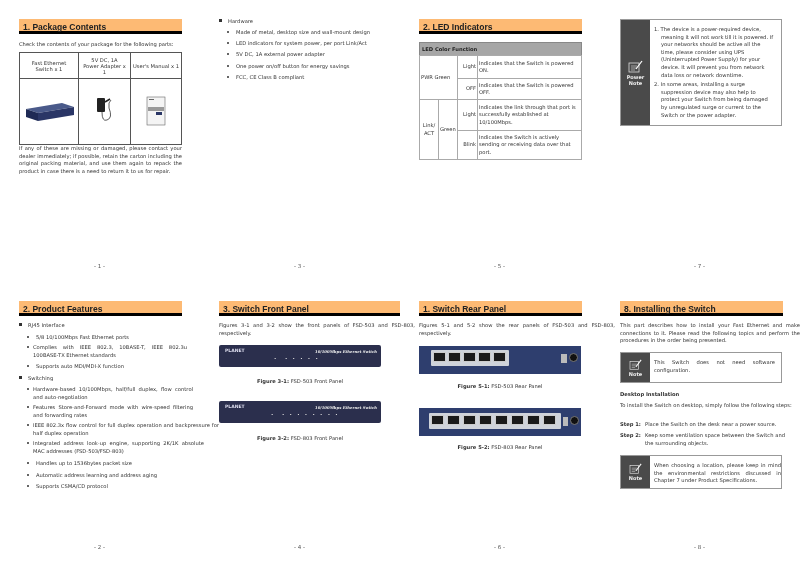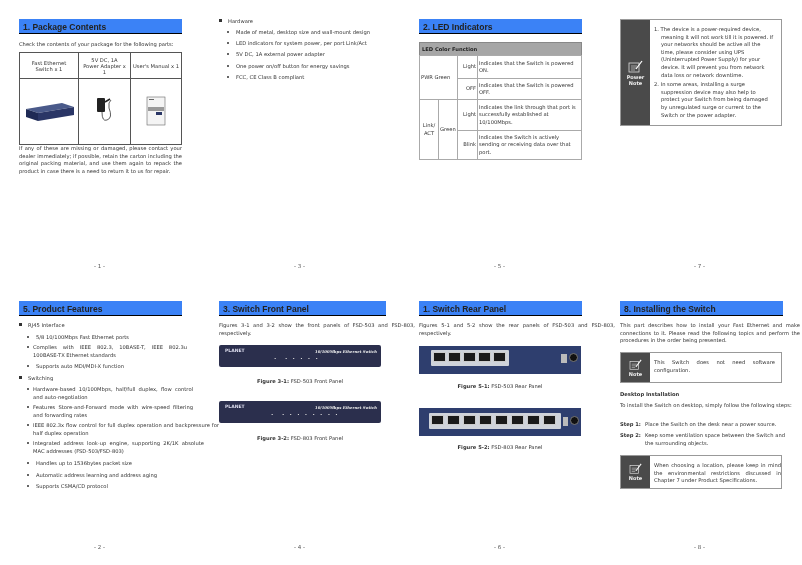--- a/index.html
+++ b/index.html
@@ -1,18 +1,18 @@
 <!DOCTYPE html>
 <html><head>
 <meta charset="utf-8">
 <style>
   * { box-sizing: border-box; margin: 0; padding: 0; }
   html, body { width: 802px; height: 565px; background: #ffffff; overflow: hidden; }
   body { font-family: "DejaVu Sans", sans-serif; color: #333; font-size: 5.2px; position: relative; }
-  .hdr { position: absolute; height: 15px; background: #3b82f6; color: #222; font-family: "Liberation Sans", sans-serif; font-weight: bold; font-size: 8.5px; padding: 3px 0 0 4px; border-bottom: 1px solid #000000; }
+  .hdr { position: absolute; height: 15px; background: #fdba74; color: #222; font-family: "Liberation Sans", sans-serif; font-weight: bold; font-size: 8.5px; padding: 3px 0 0 4px; border-bottom: 3px solid #000000; }
   .pnum { position: absolute; font-size: 5.5px; color: #555; }
   .txt { position: absolute; line-height: 7.6px; text-align: justify; font-size: 5.2px; }
   .bul { position: absolute; font-size: 5.2px; line-height: 7.6px; }
   .sq { display: inline-block; width: 3px; height: 3px; background: #333; margin-right: 6px; vertical-align: 1px; }
   .dot { display: inline-block; width: 2px; height: 2px; background: #333; border-radius: 50%; margin-right: 7px; vertical-align: 1px; }
   table { border-collapse: collapse; }
   .pkg td { border: 1px solid #555; font-size: 5.2px; text-align: center; vertical-align: middle; }
   .led { position: absolute; border: 1px solid #888; }
   .led td { border: 1px solid #aaa; font-size: 5.2px; line-height: 7.4px; vertical-align: middle; padding: 1px 1px; }
   .led th { background: #a6a6a6; font-size: 5.2px; text-align: left; padding: 3px 2px; font-weight: bold; color: #222; }
@@ -112,36 +112,36 @@
       </svg>
     <span style="width:18px;">Power Note</span>
   </div>
   <div style="padding:6px 6px 0 4px;flex:1;">
     <div class="txt" style="position:static;text-align:left;padding-left:7px;text-indent:-7px;">1. The device is a power-required device, meaning it will not work till it is powered. If your networks should be active all the time, please consider using UPS (Uninterrupted Power Supply) for your device. It will prevent you from network data loss or network downtime.</div>
     <div class="txt" style="position:static;text-align:left;padding-left:7px;text-indent:-7px;margin-top:2px;">2. In some areas, installing a surge suppression device may also help to protect your Switch from being damaged by unregulated surge or current to the Switch or the power adapter.</div>
   </div>
 </div>
 <div class="pnum" style="left:694px;top:263px;">- 7 -</div>
 
-<div class="hdr" style="left:19px;top:301px;width:163px;">5. Product Features</div>
+<div class="hdr" style="left:19px;top:301px;width:163px;">2. Product Features</div>
 <div class="bul" style="left:19px;top:322px;"><span class="sq"></span><span>RJ45 Interface</span></div>
 <div class="bul" style="left:27px;top:334px;"><span class="dot"></span><span>5/8 10/100Mbps Fast Ethernet ports</span></div>
 <div class="txt" style="left:27px;top:344px;width:160px;padding-left:6px;text-indent:-6px;"><span class="dot" style="margin-right:4px;"></span><span>Complies with IEEE 802.3, 10BASE-T, IEEE 802.3u 100BASE-TX Ethernet standards</span></div>
 <div class="bul" style="left:27px;top:363px;"><span class="dot"></span><span>Supports auto MDI/MDI-X function</span></div>
 <div class="bul" style="left:19px;top:375px;"><span class="sq"></span><span>Switching</span></div>
 <div class="txt" style="left:27px;top:386px;width:166px;padding-left:6px;text-indent:-6px;"><span class="dot" style="margin-right:4px;"></span><span>Hardware-based 10/100Mbps, half/full duplex, flow control and auto-negotiation</span></div>
 <div class="txt" style="left:27px;top:404px;width:166px;padding-left:6px;text-indent:-6px;"><span class="dot" style="margin-right:4px;"></span><span>Features Store-and-Forward mode with wire-speed filtering and forwarding rates</span></div>
 <div class="txt" style="left:27px;top:422px;width:192px;padding-left:6px;text-indent:-6px;"><span class="dot" style="margin-right:4px;"></span><span>IEEE 802.3x flow control for full duplex operation and backpressure for half duplex operation</span></div>
 <div class="txt" style="left:27px;top:440px;width:177px;padding-left:6px;text-indent:-6px;"><span class="dot" style="margin-right:4px;"></span><span>Integrated address look-up engine, supporting 2K/1K absolute MAC addresses (FSD-503/FSD-803)</span></div>
 <div class="bul" style="left:27px;top:460px;"><span class="dot"></span><span>Handles up to 1536bytes packet size</span></div>
 <div class="bul" style="left:27px;top:472px;"><span class="dot"></span><span>Automatic address learning and address aging</span></div>
 <div class="bul" style="left:27px;top:483px;"><span class="dot"></span><span>Supports CSMA/CD protocol</span></div>
 <div class="pnum" style="left:94px;top:544px;">- 2 -</div>
 
-<div class="hdr" style="left:219px;top:301px;width:167px;">3. Switch Front Panel</div>
+<div class="hdr" style="left:219px;top:301px;width:181px;">3. Switch Front Panel</div>
 <div class="txt" style="left:219px;top:322px;width:196px;">Figures 3-1 and 3-2 show the front panels of FSD-503 and FSD-803, respectively.</div>
 <div class="panel" style="left:219px;top:345px;width:162px;height:22px;">
   <span style="position:absolute;left:6px;top:3px;color:#dde;font-size:4.5px;font-weight:bold;">PLANET</span>
   <span style="position:absolute;right:4px;top:4px;color:#eee;font-size:3.8px;font-style:italic;font-weight:bold;font-family:'DejaVu Serif',serif;">10/100Mbps Ethernet Switch</span>
   <div style="position:absolute;left:55px;top:11px;color:#ddd;font-size:4px;letter-spacing:2px;">• &nbsp;• • • • •</div>
 </div>
 <div class="cap" style="left:219px;top:378px;width:162px;"><b>Figure 3-1:</b> <span>FSD-503 Front Panel</span></div>
 <div class="panel" style="left:219px;top:401px;width:162px;height:22px;">
   <span style="position:absolute;left:6px;top:3px;color:#dde;font-size:4.5px;font-weight:bold;">PLANET</span>
   <span style="position:absolute;right:4px;top:4px;color:#eee;font-size:3.8px;font-style:italic;font-weight:bold;font-family:'DejaVu Serif',serif;">10/100Mbps Ethernet Switch</span>

